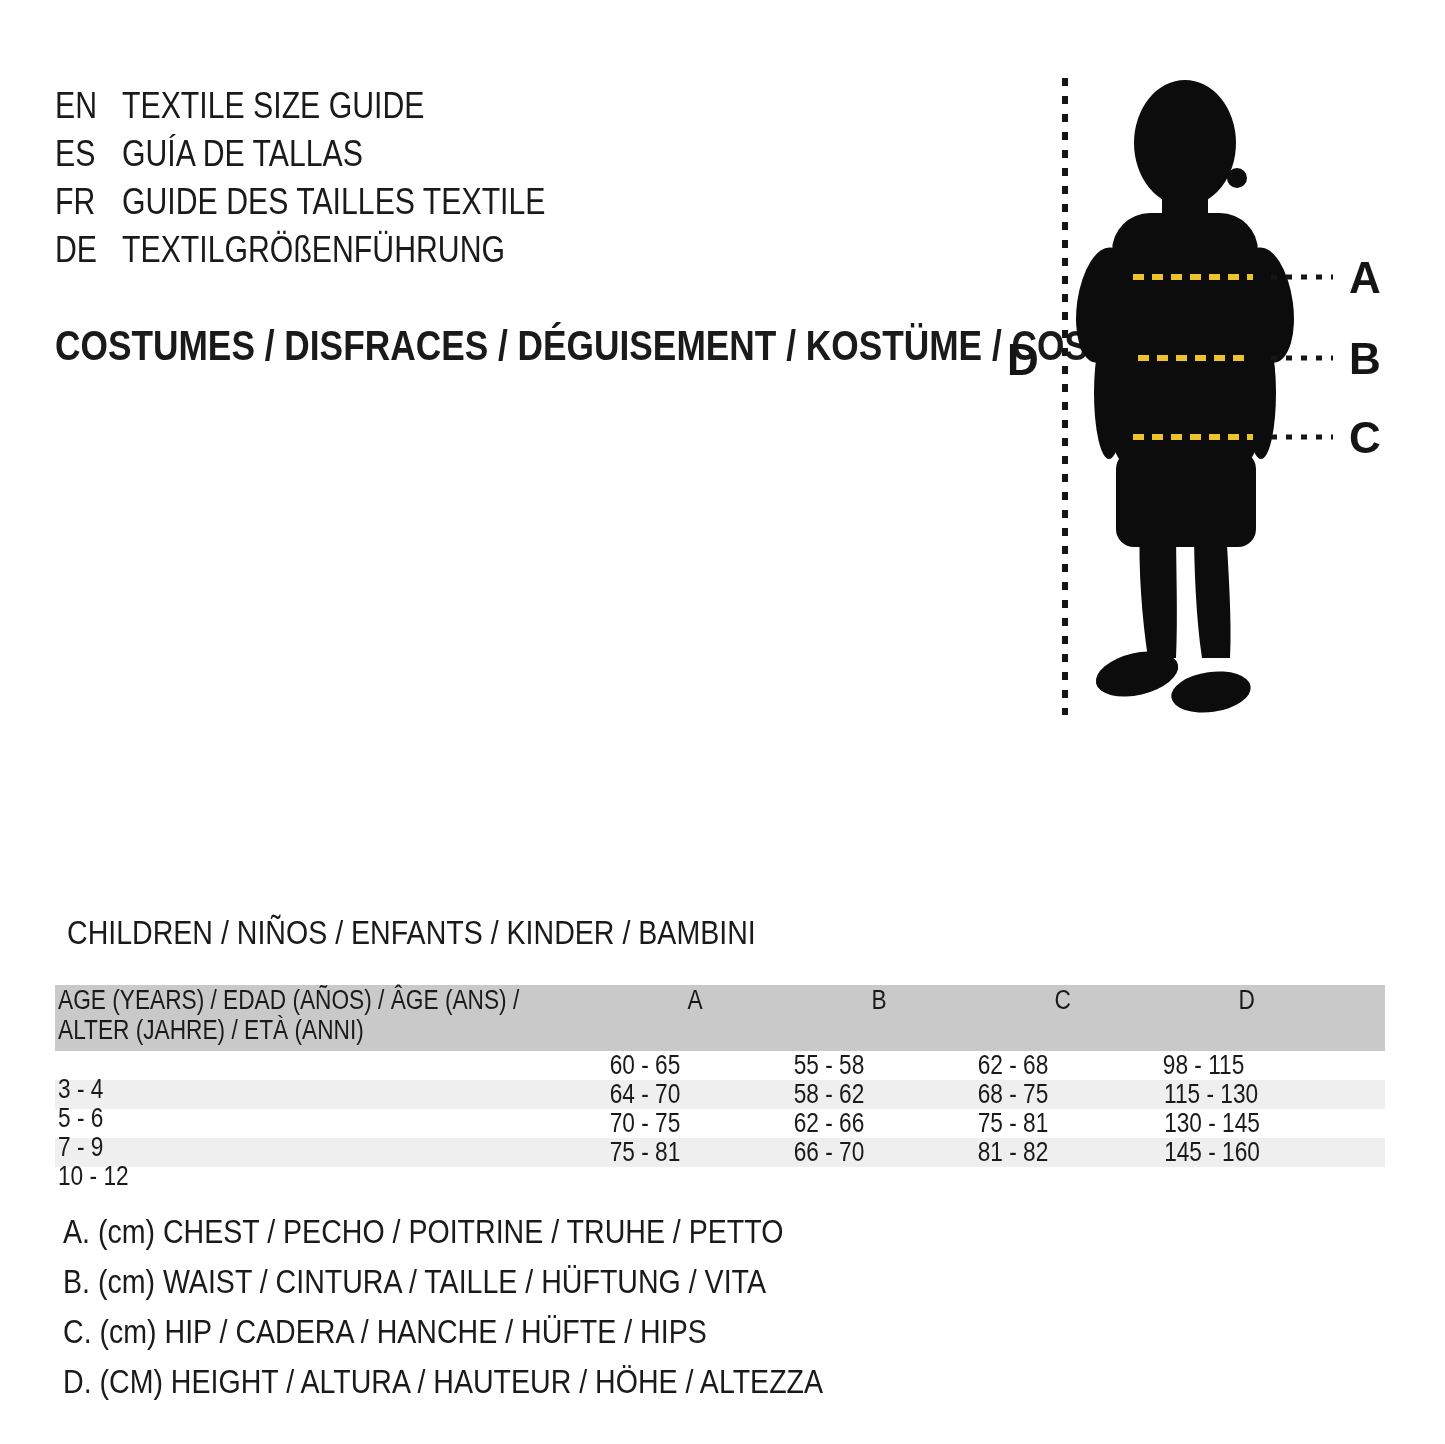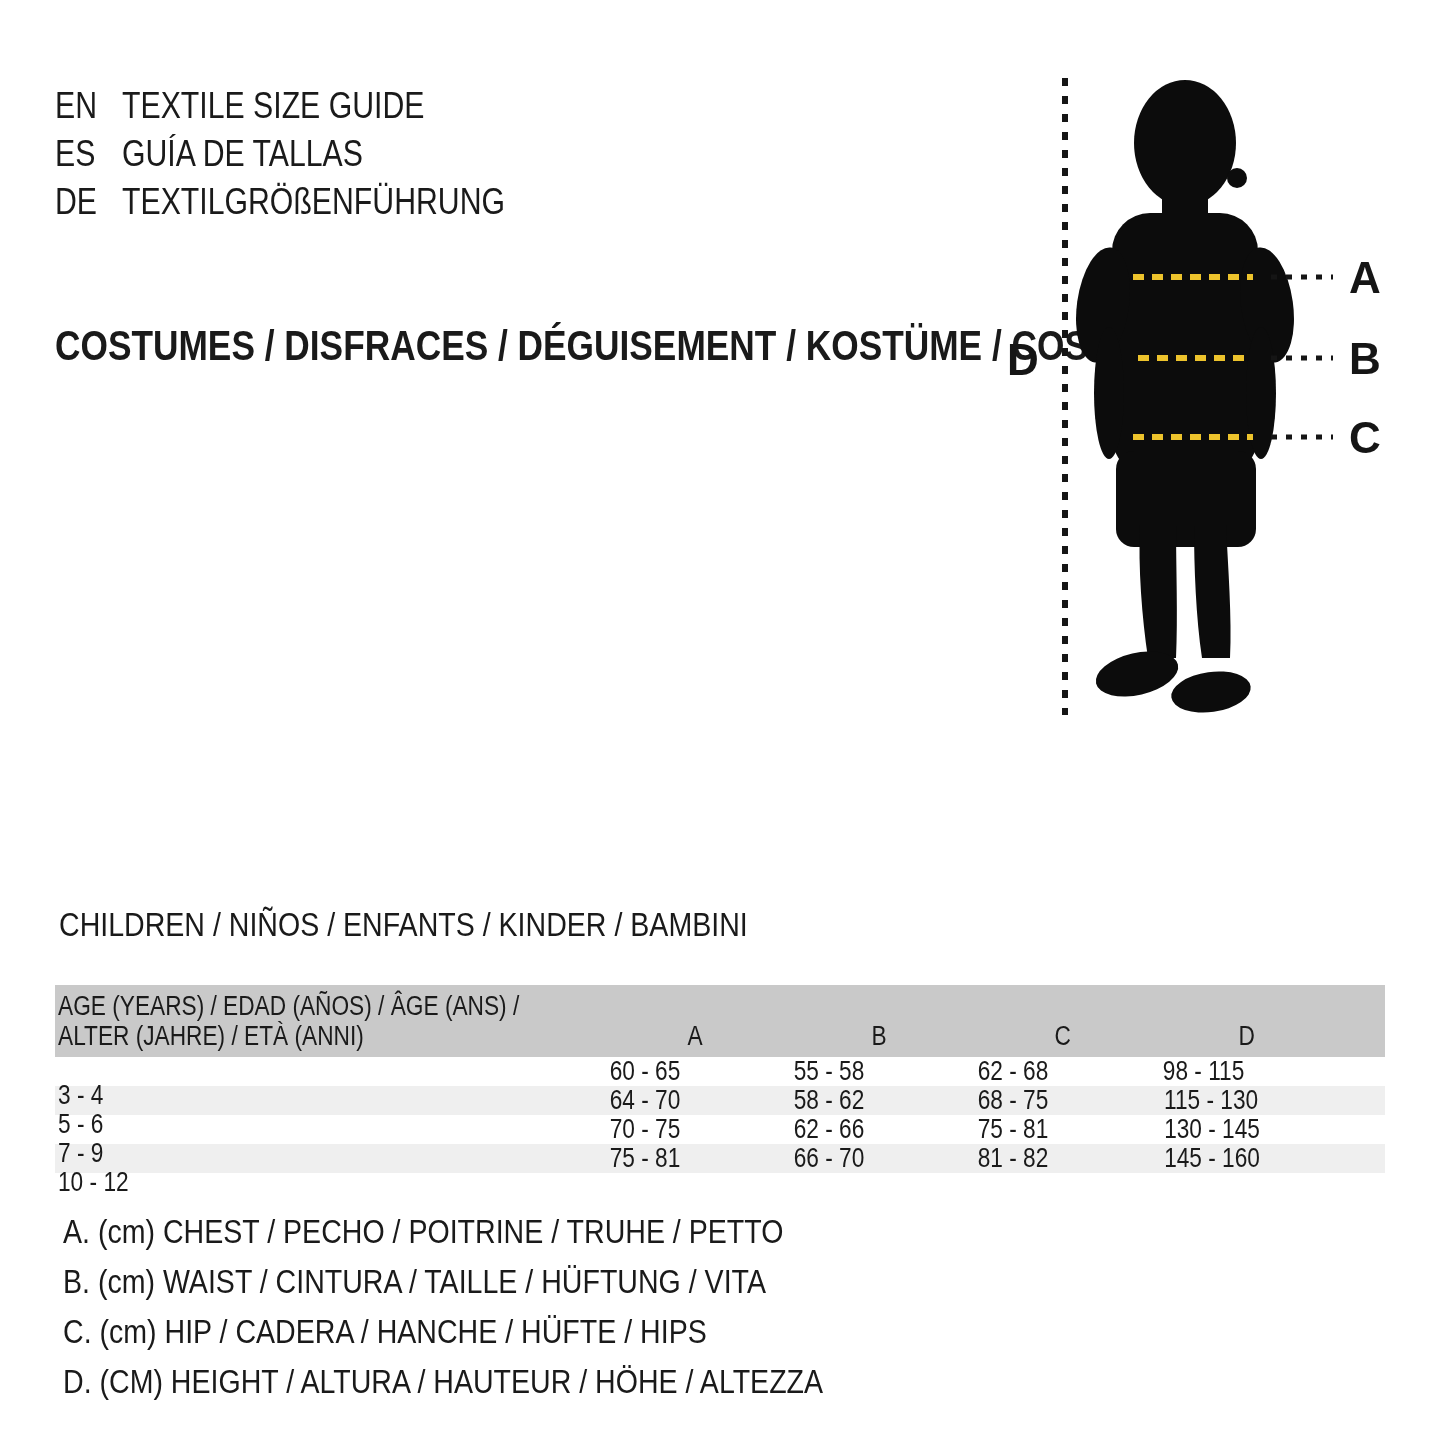--- a/index.html
+++ b/index.html
@@ -23,25 +23,25 @@
   
   .figure { position:absolute; left:985px; top:55px; width:460px; height:670px; }
   .figure svg { display:block; width:460px; height:670px; }
   .sil { fill:#0c0c0c; }
   .vdash { stroke:#151515; stroke-width:6; stroke-dasharray:8 10; }
   .ydash { stroke:var(--dash,#edc32c); stroke-width:6; stroke-dasharray:11 8; }
   .kdash { stroke:#151515; stroke-width:5; stroke-dasharray:6 9; }
   .marker { font-family:"Liberation Sans","DejaVu Sans",sans-serif; font-size:44px; font-weight:bold; fill:#151515; }
 
   
-  .children { position:absolute; left:55px; top:901px; margin:4px; font-size:34px; font-weight:normal; }
+  .children { position:absolute; left:55px; top:901px; margin:12px; font-size:34px; font-weight:normal; }
 
   
   .size-table { position:absolute; left:55px; top:985px; width:1330px; font-size:27px; }
-  .t-header { display:flex; background:#c9c9c9; align-items:flex-end; padding:6px 0 6px 0; }
+  .t-header { display:flex; background:#c9c9c9; align-items:flex-start; padding:0 0 6px 0; }
   .col-label { width:545px; flex:0 0 545px; line-height:30px; padding-left:3px; }
   .col-size  { width:184px; flex:0 0 184px; text-align:center; line-height:30px; }
   .t-row { display:flex; height:29px; align-items:center; }
   .t-body .t-row:nth-child(even) { background:#efefef; }
   .cell-age { width:545px; flex:0 0 545px; padding-left:3px;margin-top:47px; }
   .cell-val { width:184px; flex:0 0 184px; text-align:left; }
 
   
   .legend { position:absolute; left:55px; top:1198px; margin:8px; padding:0; list-style:none; font-size:34px; }
   .legend li { height:50px; display:flex; align-items:center; }
@@ -52,20 +52,24 @@
 <div class="page">
 
   <section class="lang-list">
     <div class="lang-row">
       <span class="lang-code"><span class="cond">EN</span></span>
       <span class="cond">TEXTILE SIZE GUIDE</span>
     </div>
     <div class="lang-row">
       <span class="lang-code"><span class="cond">ES</span></span>
       <span class="cond">GUÍA DE TALLAS</span>
+    </div>
+    <div class="lang-row">
+      <span class="lang-code"><span class="cond">FR</span></span>
+      <span class="cond">GUIDE DES TAILLES TEXTILE</span>
     </div>
     <div class="lang-row">
       <span class="lang-code"><span class="cond">DE</span></span>
       <span class="cond">TEXTILGRÖßENFÜHRUNG</span>
     </div>
   </section>
 
   <h1 class="costumes"><span class="cond">COSTUMES / DISFRACES / DÉGUISEMENT / KOSTÜME / COSTUMI</span></h1>
 
   <div class="figure">

